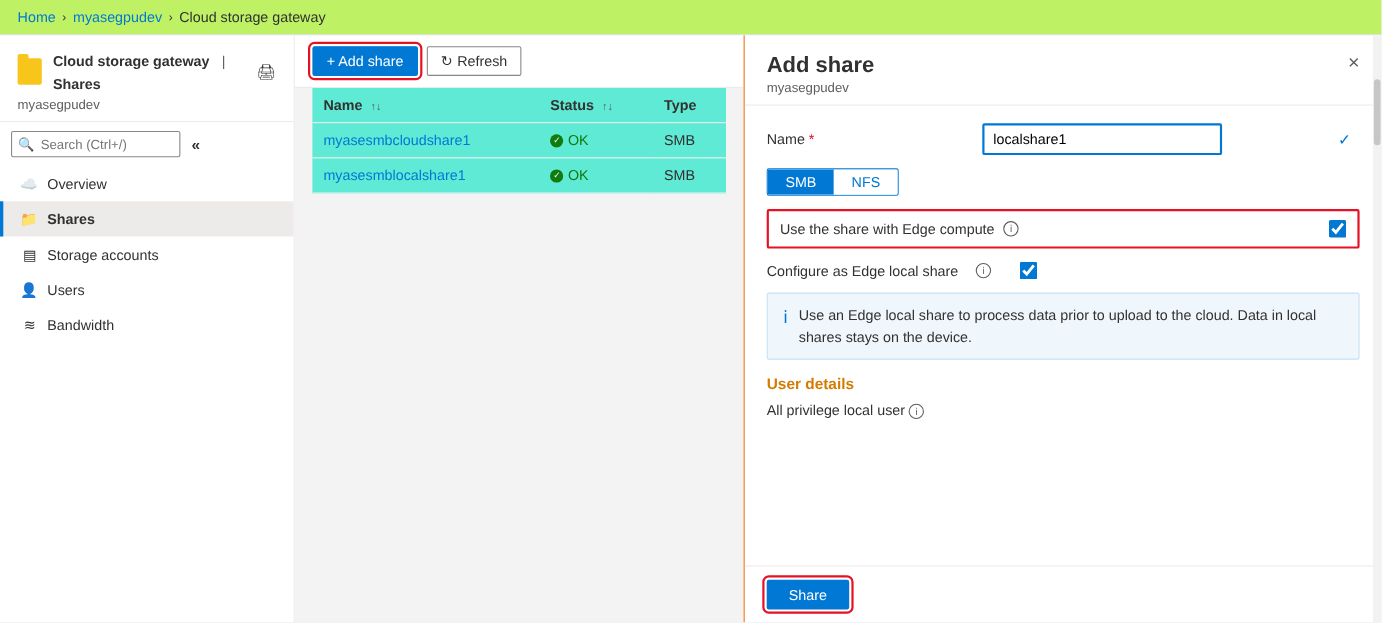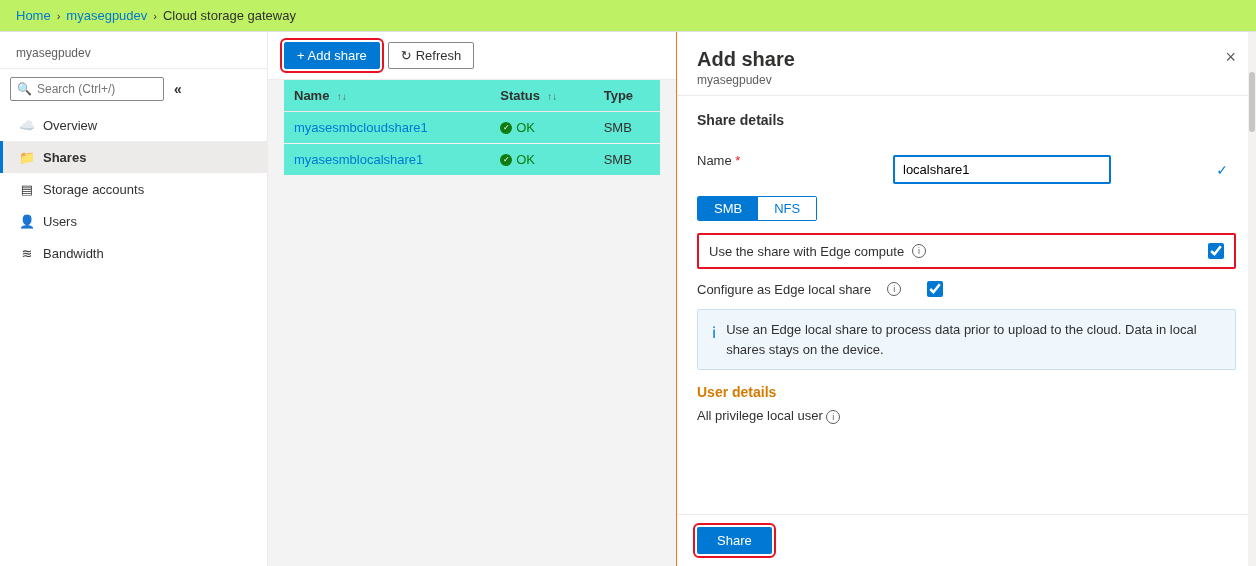--- a/index.html
+++ b/index.html
@@ -264,21 +264,21 @@
       flex: 1;
       border: 1px solid #8a8886;
       border-radius: 2px;
       padding: 5px 30px 5px 8px;
       font-size: 13px;
       outline: none;
       border-color: #0078d4;
       border-width: 2px;
       position: relative;
     }
-    .input-wrap { flex: 1; position: relative; margin-top: 19px; }
+    .input-wrap { flex: 1; position: relative; }
     .input-check {
       position: absolute;
       right: 8px;
       top: 50%;
       transform: translateY(-50%);
       color: #0078d4;
       font-size: 14px;
     }
 
     
@@ -413,20 +413,31 @@
   <a class="breadcrumb-link">myasegpudev</a>
   <span class="breadcrumb-sep">›</span>
   <span>Cloud storage gateway</span>
 </div>
 
 <div class="main-layout">
 
   <div class="sidebar">
 
     <div class="page-header">
+      <div class="page-header-top">
+        <div class="folder-icon"></div>
+        <div>
+          <span class="page-title-text">
+            <span>Cloud storage gateway</span>
+            <span style="font-weight:300; color:#605e5c; margin:0 6px;">|</span>
+            <span>Shares</span>
+          </span>
+        </div>
+        <button class="print-icon-btn" title="Print">🖨</button>
+      </div>
       <div class="page-subtitle">myasegpudev</div>
     </div>
 
     <div class="search-box">
       <span class="search-icon-wrap">🔍</span>
       <input class="search-input" type="text" placeholder="Search (Ctrl+/)" style="">
       <button class="collapse-btn" title="Collapse">«</button>
     </div>
 
     <nav>
@@ -507,21 +518,20 @@
       <div>
         <div class="panel-title">Add share</div>
         <div class="panel-subtitle">myasegpudev</div>
       </div>
       <button class="close-btn">×</button>
     </div>
 
     <div class="panel-body">
 
       <div>
-        <div class="section-title">Share details</div>
 
         <div class="form-row" style="margin-bottom:12px;">
           <div class="form-label">
             <span>Name</span>
             <span class="required-star">*</span>
           </div>
           <div class="input-wrap">
             <input class="form-input" type="text" value="localshare1" style="">
             <span class="input-check">✓</span>
           </div>

